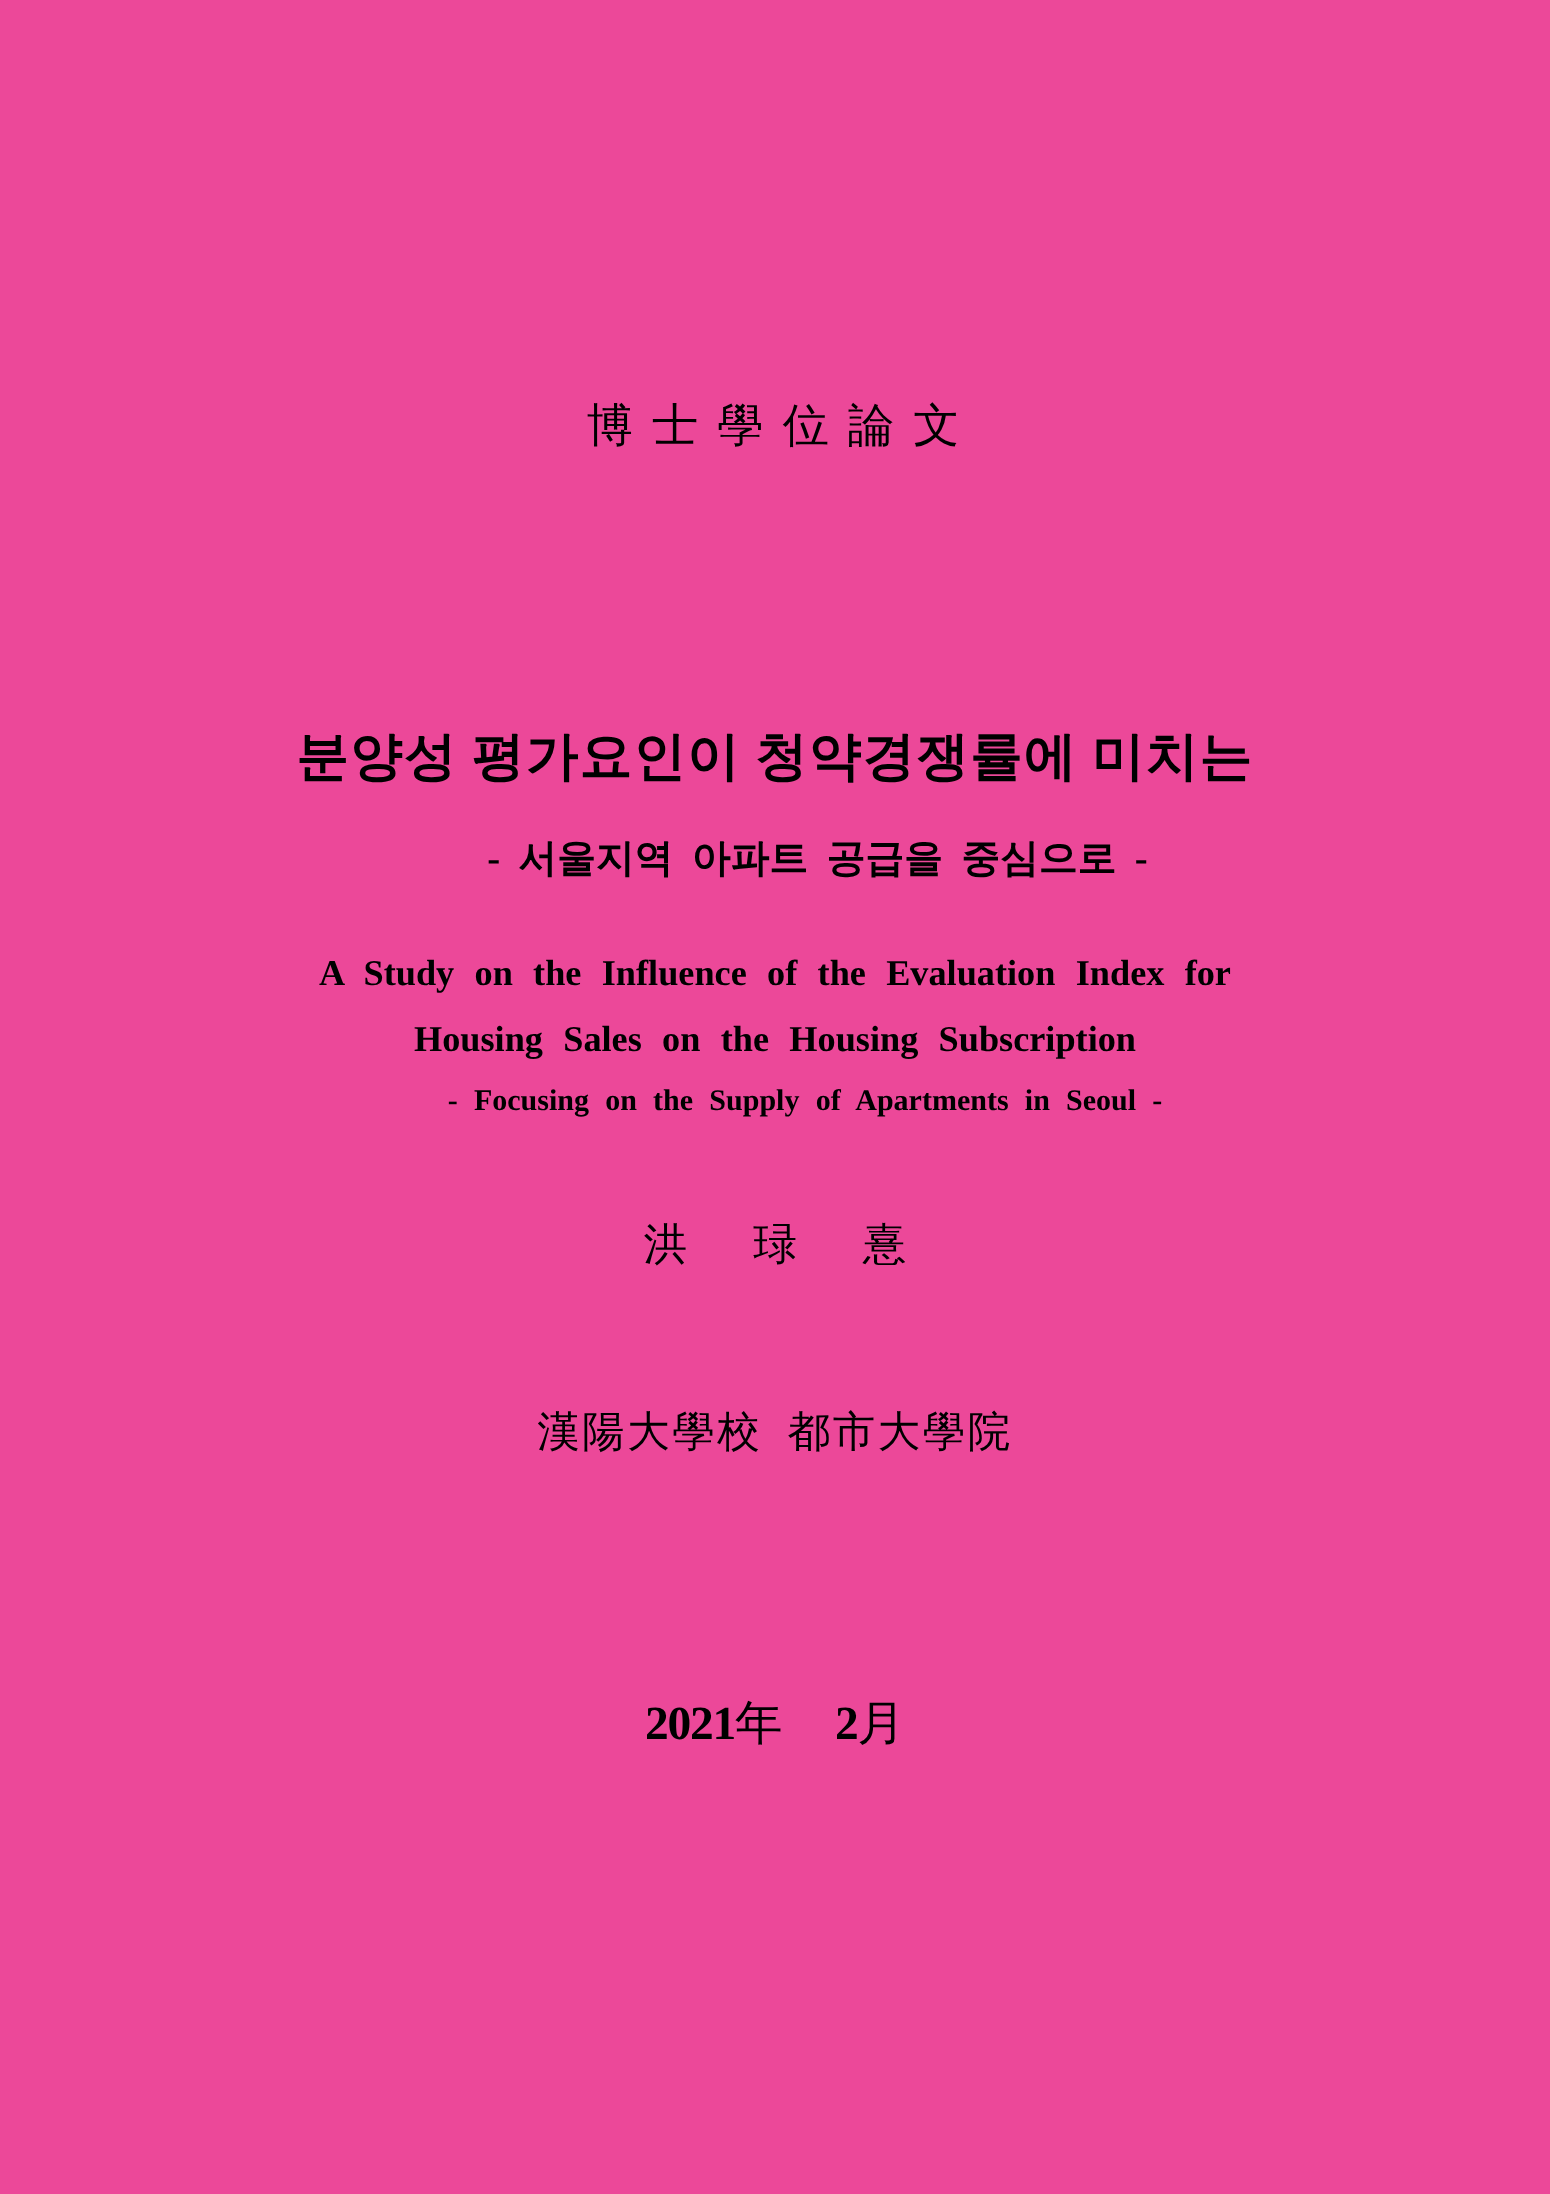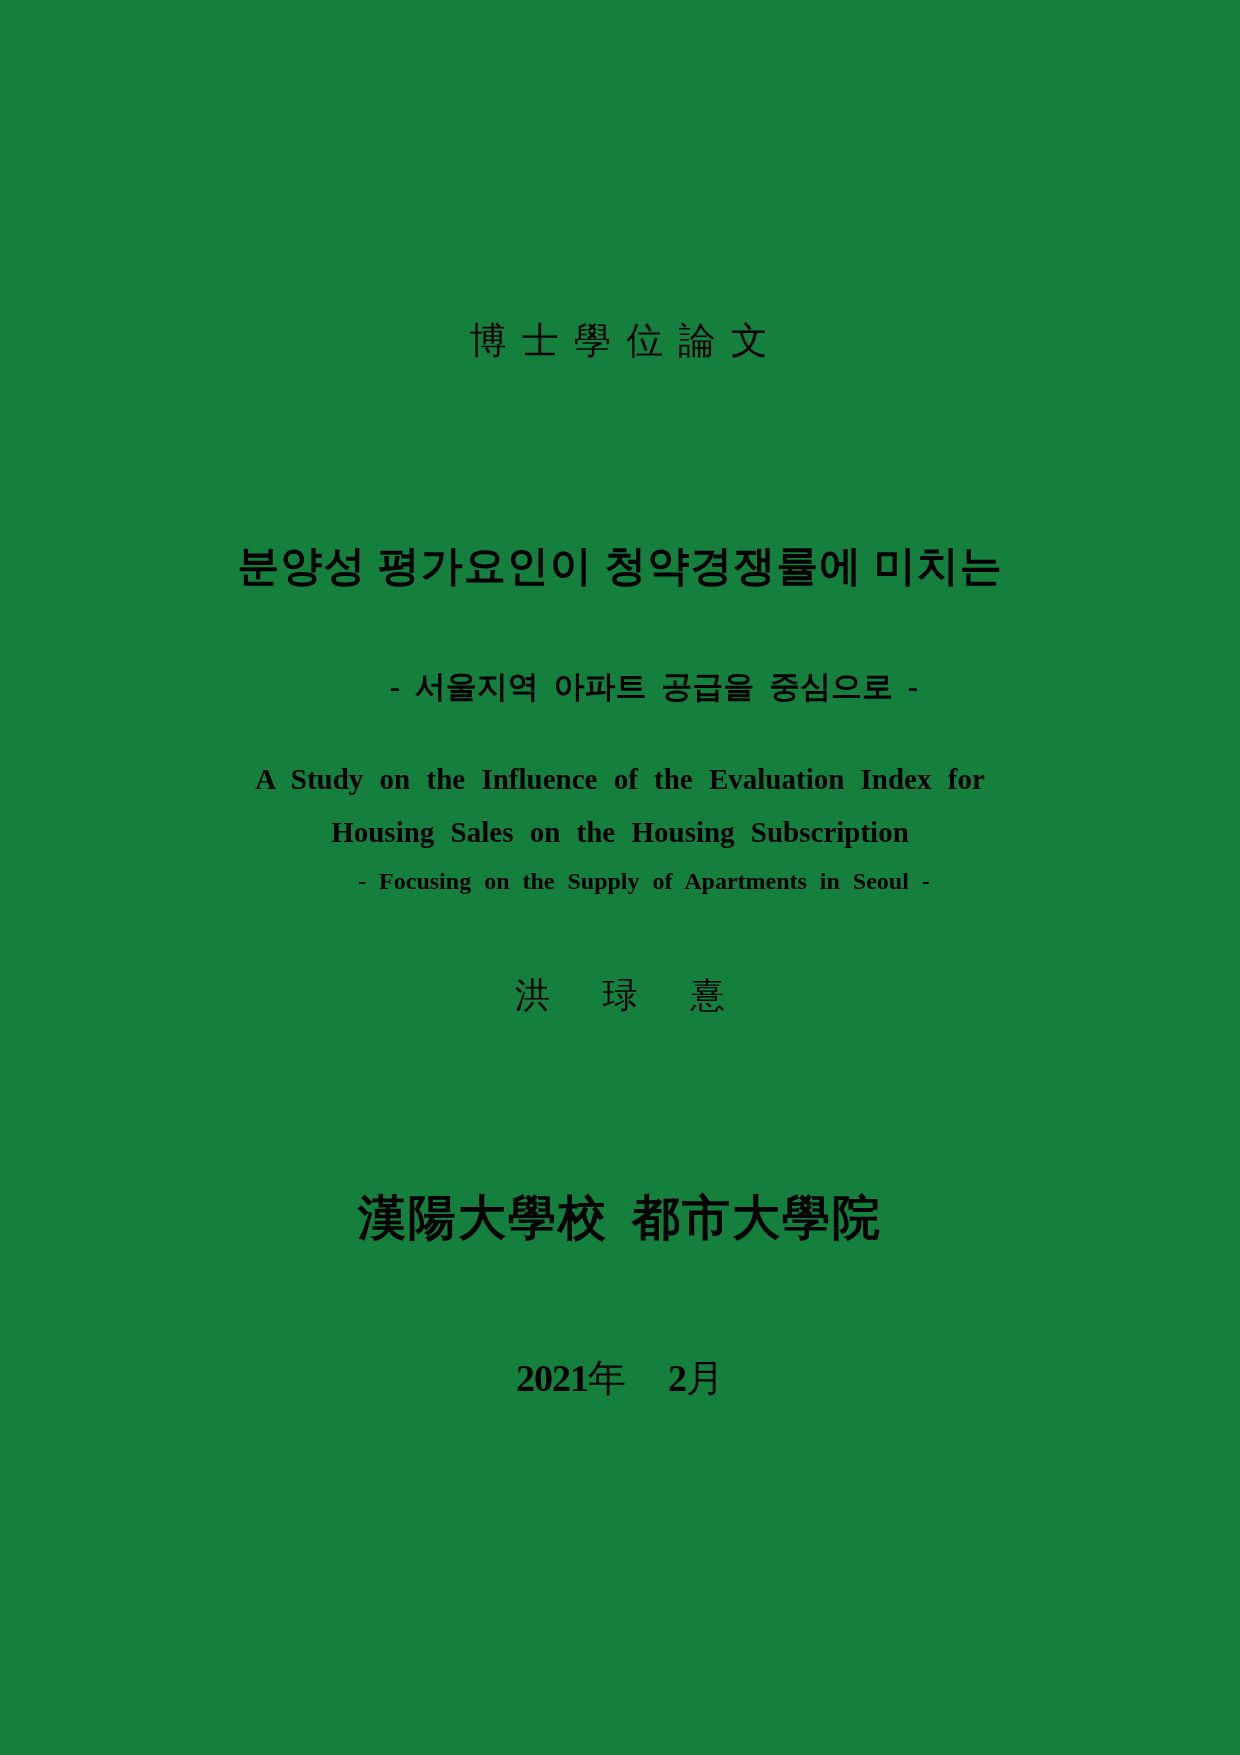--- a/index.html
+++ b/index.html
@@ -4,40 +4,40 @@
 <style>
   html, body {
     margin: 0;
     padding: 0;
     background: #ffffff;
   }
   .page {
     position: relative;
     width: 1240px;
     height: 1755px;
-    background: #15803d;
+    background: #ec4899;
     color: #000000;
     font-family: "Liberation Serif", "DejaVu Serif", serif;
     overflow: hidden;
   }
   .centered {
     position: absolute;
     left: 0;
     width: 100%;
     text-align: center;
     white-space: nowrap;
   }
   .doc-type {
     top: 316px;
     font-size: 37px;
     letter-spacing: 3px;
     font-weight: 400;
   }
   .title-ko {
-    top: 540px;
+    top: 580px;
     font-size: 42px;
     line-height: 53px;
     font-weight: 700;
     letter-spacing: 1px;
   }
   .subtitle-ko {
     top: 666px;
     font-size: 31px;
     font-weight: 600;
     word-spacing: 7px;
@@ -62,23 +62,23 @@
     word-spacing: 7px;
     margin-left: 24px;
   }
   .author {
     top: 972px;
     font-size: 35px;
     font-weight: 400;
     word-spacing: 44px;
   }
   .institution {
-    top: 1186px;
-    font-size: 48px;
-    font-weight: 700;
+    top: 1123px;
+    font-size: 34px;
+    font-weight: 400;
     letter-spacing: 2px;
     word-spacing: 10px;
   }
   .date-line {
     top: 1353px;
     font-size: 38px;
     font-weight: 400;
   }
   .date-line .num {
     font-weight: 700;

